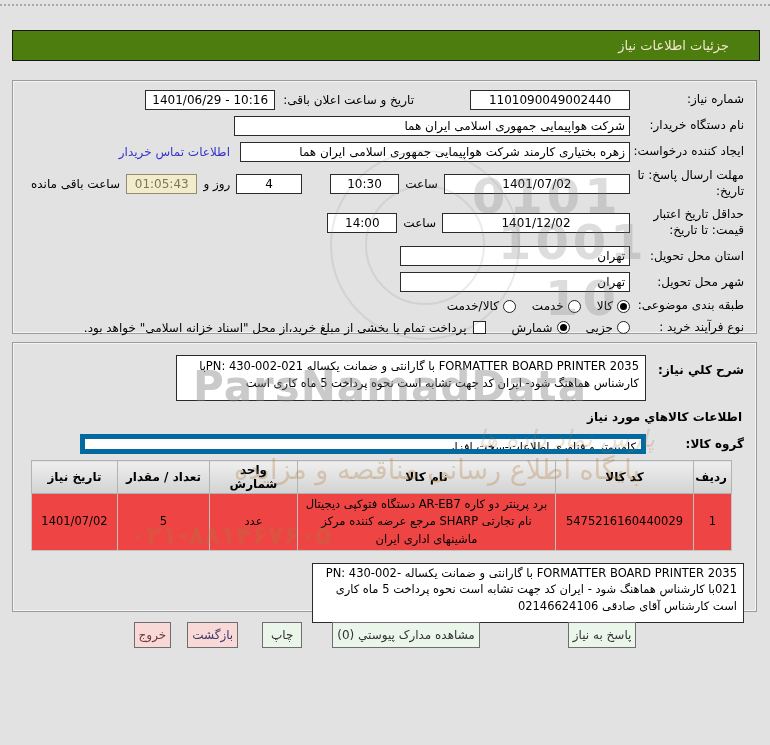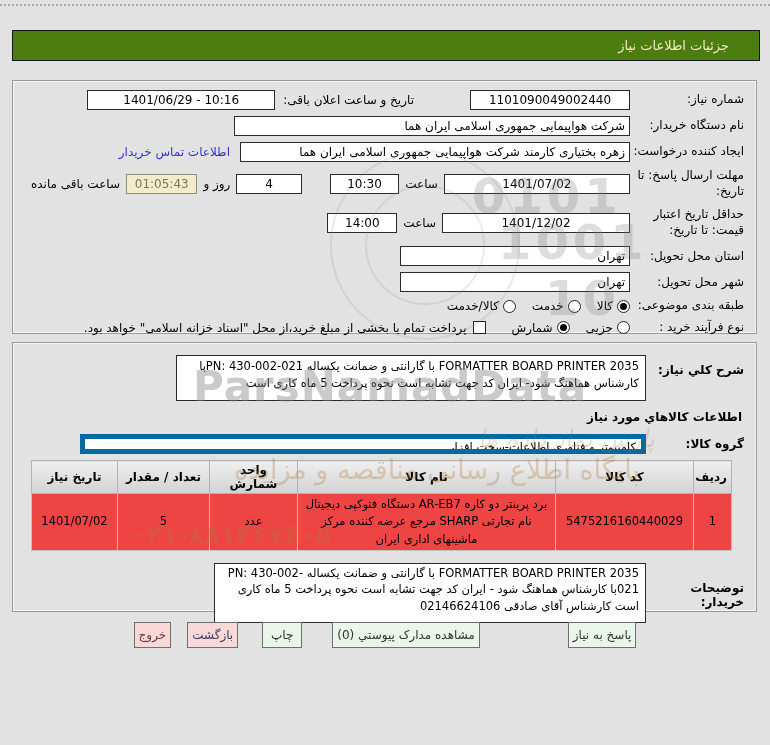--- a/index.html
+++ b/index.html
@@ -129,21 +129,21 @@
   <div class="wm wm-fa1">پایگاه اطلاع رسانی مناقصه و مزایده</div>
   <div class="wm wm-phone">۰۲۱-۸۸۱۴۶۷۶۰۵</div>
 </div>
 
 <div class="box box1">
 
   <div class="frow">
     <span class="flabel">شماره نیاز:</span>
     <span class="inp center" style="width:160px">1101090049002440</span>
     <span class="midlabel" style="margin-right:56px">تاریخ و ساعت اعلان باقی:</span>
-    <span class="inp center ltr" style="width:188px">1401/06/29 - 10:16</span>
+    <span class="inp center ltr" style="width:130px">1401/06/29 - 10:16</span>
   </div>
 
   <div class="frow">
     <span class="flabel">نام دستگاه خریدار:</span>
     <span class="inp" style="width:396px">شرکت هواپیمایی جمهوری اسلامی ایران هما</span>
   </div>
 
   <div class="frow">
     <span class="flabel">ایجاد کننده درخواست:</span>
     <span class="inp" style="width:390px">زهره بختیاری کارمند شرکت هواپیمایی جمهوری اسلامی ایران هما</span>
@@ -238,21 +238,20 @@
         <td>5475216160440029</td>
         <td class="name-cell">برد پرینتر دو کاره AR-EB7 دستگاه فتوکپی دیجیتال نام تجارتی SHARP مرجع عرضه کننده مرکز ماشینهای اداری ایران</td>
         <td>عدد</td>
         <td>5</td>
         <td>1401/07/02</td>
       </tr>
     </tbody>
   </table>
 
   <div class="sec-row" style="margin-bottom:0">
-    <span class="sec-label" style="padding-top:18px">توضیحات خریدار:</span>
     <div class="notesbox">FORMATTER BOARD PRINTER 2035 با گارانتی و ضمانت یکساله  PN: 430-002-021با کارشناس هماهنگ شود - ایران کد جهت تشابه است نحوه پرداخت 5 ماه کاری است کارشناس آقای صادقی 02146624106</div>
   </div>
 </div>
 
 <div class="btnrow">
   <div class="btn green btn-reply">پاسخ به نیاز</div>
   <div class="btn green btn-attach">مشاهده مدارک پیوستي (0)</div>
   <div class="btn green btn-print">چاپ</div>
   <div class="btn pink btn-back">بازگشت</div>
   <div class="btn pink btn-exit">خروج</div>

